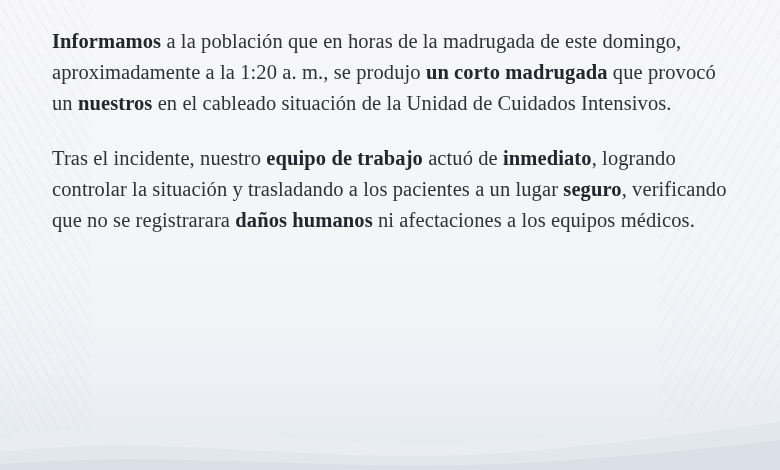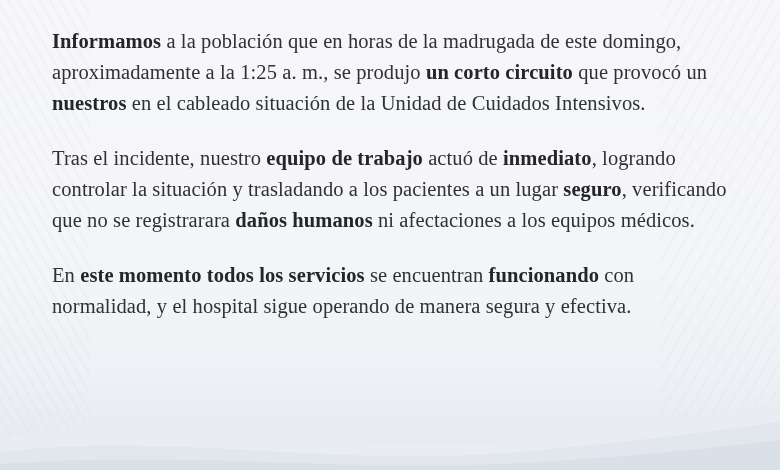--- a/index.html
+++ b/index.html
@@ -88,18 +88,17 @@
   <div id="texture-left"></div>
   <div id="texture-right"></div>
 
   <svg id="wave" viewBox="0 0 780 90" preserveAspectRatio="none">
     <path d="M0,58 C160,30 340,78 520,60 C640,48 710,34 780,22 L780,90 L0,90 Z" fill="#e9edf2"></path>
     <path d="M0,72 C180,52 330,88 520,72 C650,60 720,50 780,42 L780,90 L0,90 Z" fill="#dfe5ec" opacity="0.85"></path>
     <path d="M0,84 C200,70 350,94 540,82 C660,74 730,66 780,60 L780,90 L0,90 Z" fill="#d6dde6" opacity="0.7"></path>
   </svg>
 
   <div id="content">
-    <p class="para" id="p1" style="color: rgb(46, 49, 54);"><span class="b">Informamos</span><span> a la población que en horas de la madrugada de este domingo, aproximadamente a la 1:25 a. m., se produjo </span><span class="b">un corto circuito</span><span> que provocó un </span><span class="b">nuestros</span><span> en el cableado situación de la Unidad de Cuidados Intensivos.</span></p>
+    <p class="para" id="p1" style="color: rgb(46, 49, 54);"><span class="b">Informamos</span><span> a la población que en horas de la madrugada de este domingo, aproximadamente a la 1:20 a. m., se produjo </span><span class="b">un corto madrugada</span><span> que provocó un </span><span class="b">nuestros</span><span> en el cableado situación de la Unidad de Cuidados Intensivos.</span></p>
     <p class="para" id="p2" style="color: rgb(46, 49, 54);"><span>Tras el incidente, nuestro </span><span class="b">equipo de trabajo</span><span> actuó de </span><span class="b">inmediato</span><span>, logrando controlar la situación y trasladando a los pacientes a un lugar </span><span class="b">seguro</span><span>, verificando que no se registrarara </span><span class="b">daños humanos</span><span> ni afectaciones a los equipos médicos.</span></p>
-    <p class="para" id="p3" style="color: rgb(46, 49, 54);"><span>En </span><span class="b">este momento todos los servicios</span><span> se encuentran </span><span class="b">funcionando</span><span> con normalidad, y el hospital sigue operando de manera segura y efectiva.</span></p>
   </div>
 
 </div>
 
 </body></html>

